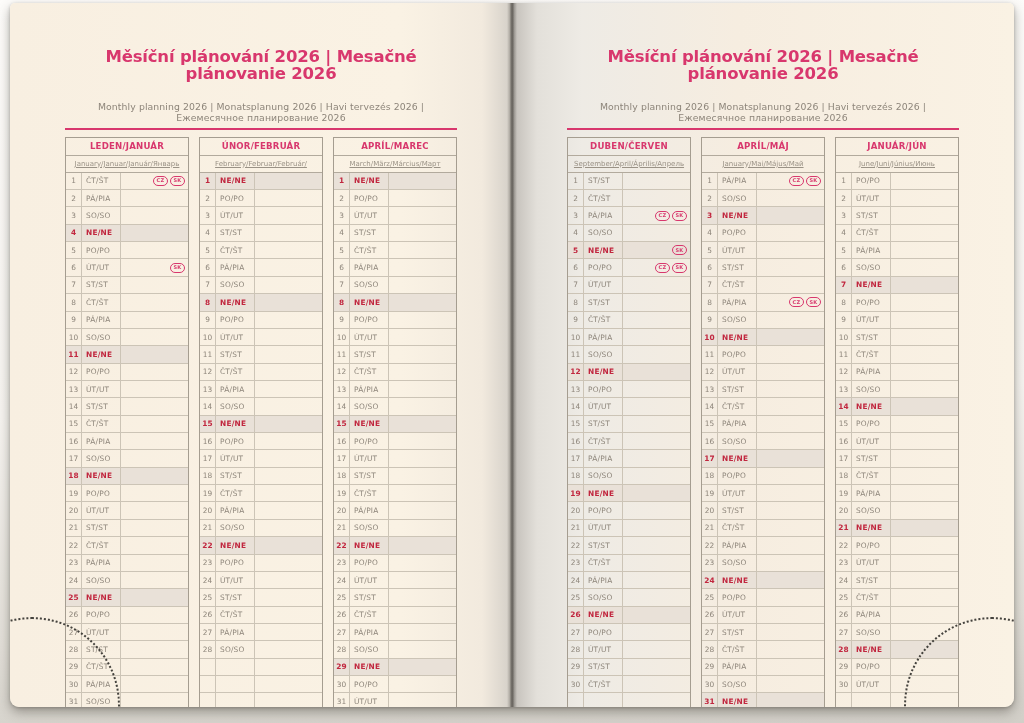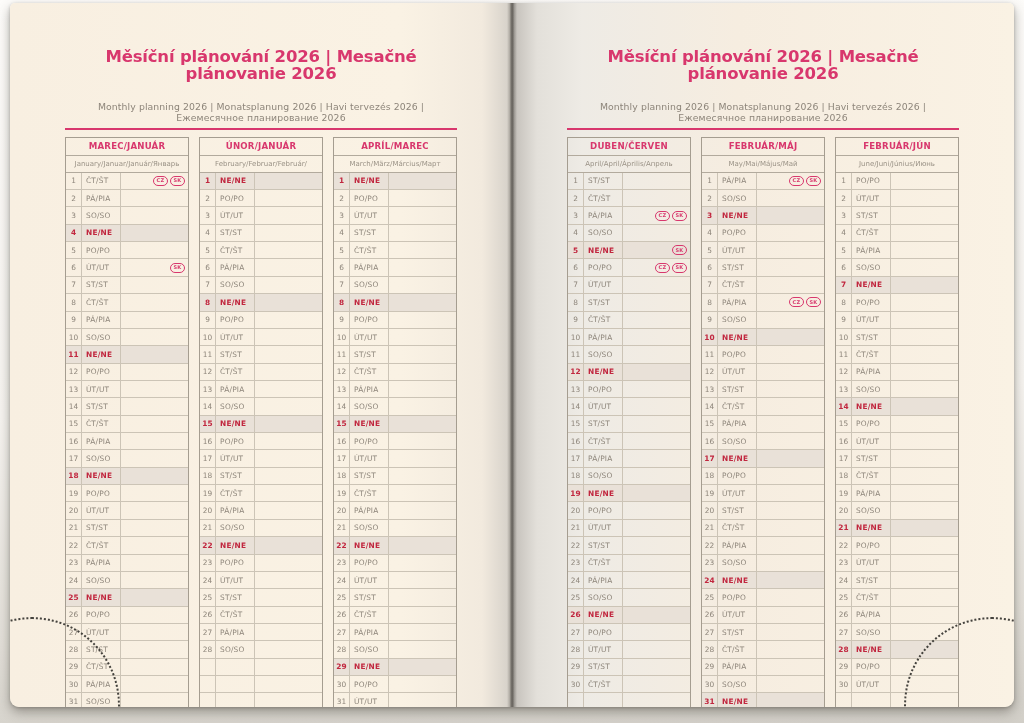--- a/index.html
+++ b/index.html
@@ -42,21 +42,21 @@
     flex: 1; display: flex; flex-direction: column;
     border: 1px solid #a59d90;
   }
   .m-name {
     height: 18px; line-height: 17px; text-align: center;
     font-size: 8.6px; font-weight: bold; color: #d8376d;
     letter-spacing: 0.2px; border-bottom: 1px solid #b2aa9d;
   }
   .m-sub {
     height: 17px; line-height: 16px; text-align: center;
-    font-size: 7px; color: #9a9286; border-bottom: 1px solid #b2aa9d;
+    font-size: 7px; color: #9a9286; border-bottom: 1px solid #b2aa9d; text-decoration: underline;
   }
   .m-rows { flex: 1; display: flex; flex-direction: column; }
   .m-row { flex: 1; display: flex; align-items: stretch; border-bottom: 1px solid #ccc4b6; }
   .m-row:last-child { border-bottom: none; }
   .m-row.hl { background: #e9e1d8; }
   .c-num {
     width: 16px; border-right: 1px solid #ccc4b6;
     font-size: 7.4px; color: #8d857a; text-align: center;
     display: flex; align-items: center; justify-content: center;
   }
@@ -88,21 +88,21 @@
 <div class="stage">
   <div class="spread">
 
     <div class="page left">
       <div class="content">
         <h1 class="title">Měsíční plánování 2026 | Mesačné plánovanie 2026</h1>
         <div class="subtitle">Monthly planning 2026 | Monatsplanung 2026 | Havi tervezés 2026 | Ежемесячное планирование 2026</div>
         <div class="rule top"></div>
         <div class="months">
             <div class="month-box">
-              <div class="m-name">MAREC/JANUÁR</div>
+              <div class="m-name">LEDEN/JANUÁR</div>
               <div class="m-sub">January/Januar/Január/Январь</div>
               <div class="m-rows">
                 <div class="m-row">
                   <div class="c-num">1</div>
                   <div class="c-day">ČT/ŠT</div>
                   <div class="c-note">
                     <span class="badge">CZ</span>
                     <span class="badge">SK</span>
                   </div>
                 </div>
@@ -254,21 +254,21 @@
                   <div class="c-note"></div>
                 </div>
                 <div class="m-row">
                   <div class="c-num">31</div>
                   <div class="c-day">SO/SO</div>
                   <div class="c-note"></div>
                 </div>
               </div>
             </div>
             <div class="month-box">
-              <div class="m-name">ÚNOR/JANUÁR</div>
+              <div class="m-name">ÚNOR/FEBRUÁR</div>
               <div class="m-sub">February/Februar/Február/Февраль</div>
               <div class="m-rows">
                 <div class="m-row hl">
                   <div class="c-num">1</div>
                   <div class="c-day">NE/NE</div>
                   <div class="c-note"></div>
                 </div>
                 <div class="m-row">
                   <div class="c-num">2</div>
                   <div class="c-day">PO/PO</div>
@@ -588,21 +588,21 @@
     </div>
 
     <div class="page right">
       <div class="content">
         <h1 class="title">Měsíční plánování 2026 | Mesačné plánovanie 2026</h1>
         <div class="subtitle">Monthly planning 2026 | Monatsplanung 2026 | Havi tervezés 2026 | Ежемесячное планирование 2026</div>
         <div class="rule top"></div>
         <div class="months">
             <div class="month-box">
               <div class="m-name">DUBEN/ČERVEN</div>
-              <div class="m-sub">April/April/Április/Апрель</div>
+              <div class="m-sub">September/April/Április/Апрель</div>
               <div class="m-rows">
                 <div class="m-row">
                   <div class="c-num">1</div>
                   <div class="c-day">ST/ST</div>
                   <div class="c-note"></div>
                 </div>
                 <div class="m-row">
                   <div class="c-num">2</div>
                   <div class="c-day">ČT/ŠT</div>
                   <div class="c-note"></div>
@@ -756,22 +756,22 @@
                   <div class="c-note"></div>
                 </div>
                 <div class="m-row">
                   <div class="c-num"></div>
                   <div class="c-day"></div>
                   <div class="c-note"></div>
                 </div>
               </div>
             </div>
             <div class="month-box">
-              <div class="m-name">FEBRUÁR/MÁJ</div>
-              <div class="m-sub">May/Mai/Május/Май</div>
+              <div class="m-name">APRÍL/MÁJ</div>
+              <div class="m-sub">January/Mai/Május/Май</div>
               <div class="m-rows">
                 <div class="m-row">
                   <div class="c-num">1</div>
                   <div class="c-day">PÁ/PIA</div>
                   <div class="c-note">
                     <span class="badge">CZ</span>
                     <span class="badge">SK</span>
                   </div>
                 </div>
                 <div class="m-row">
@@ -923,21 +923,21 @@
                   <div class="c-note"></div>
                 </div>
                 <div class="m-row hl">
                   <div class="c-num">31</div>
                   <div class="c-day">NE/NE</div>
                   <div class="c-note"></div>
                 </div>
               </div>
             </div>
             <div class="month-box">
-              <div class="m-name">FEBRUÁR/JÚN</div>
+              <div class="m-name">JANUÁR/JÚN</div>
               <div class="m-sub">June/Juni/Június/Июнь</div>
               <div class="m-rows">
                 <div class="m-row">
                   <div class="c-num">1</div>
                   <div class="c-day">PO/PO</div>
                   <div class="c-note"></div>
                 </div>
                 <div class="m-row">
                   <div class="c-num">2</div>
                   <div class="c-day">ÚT/UT</div>

